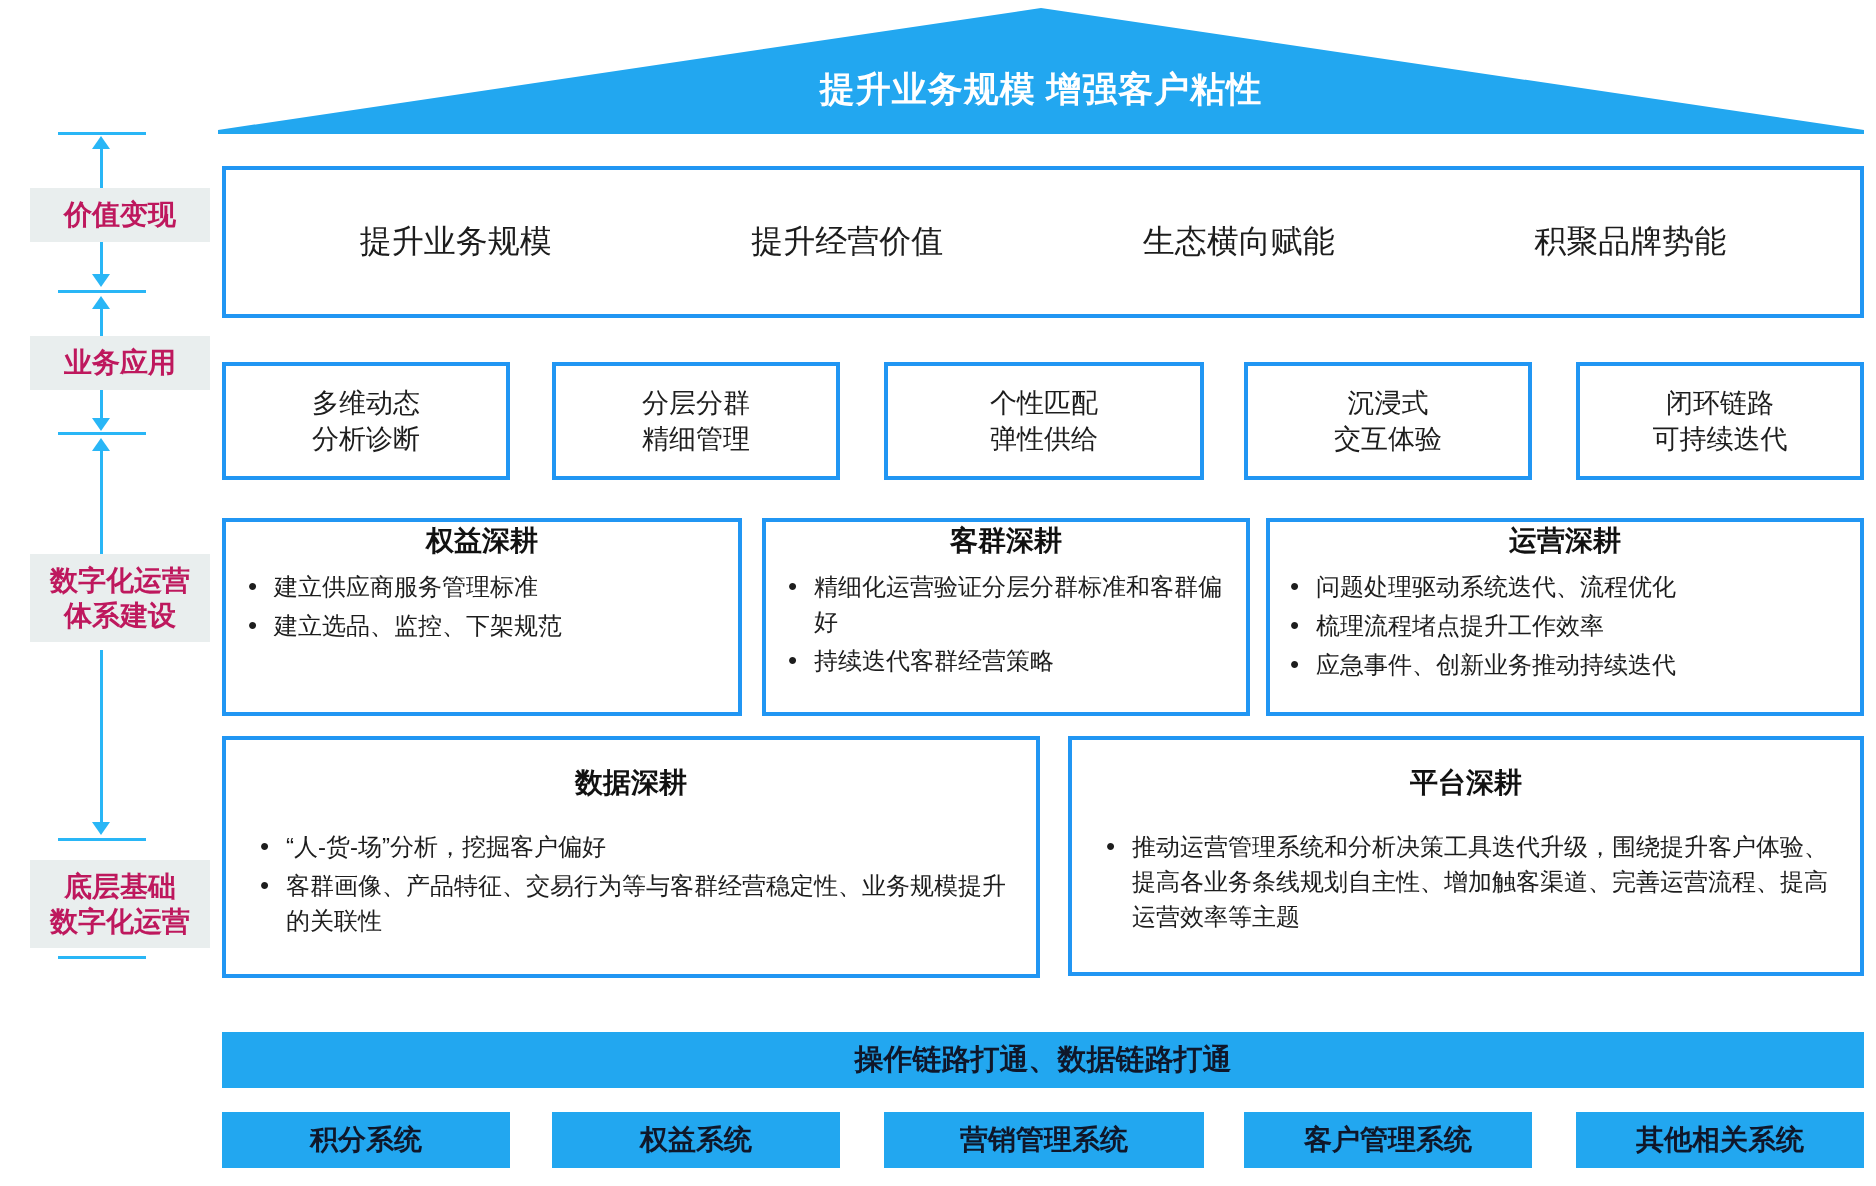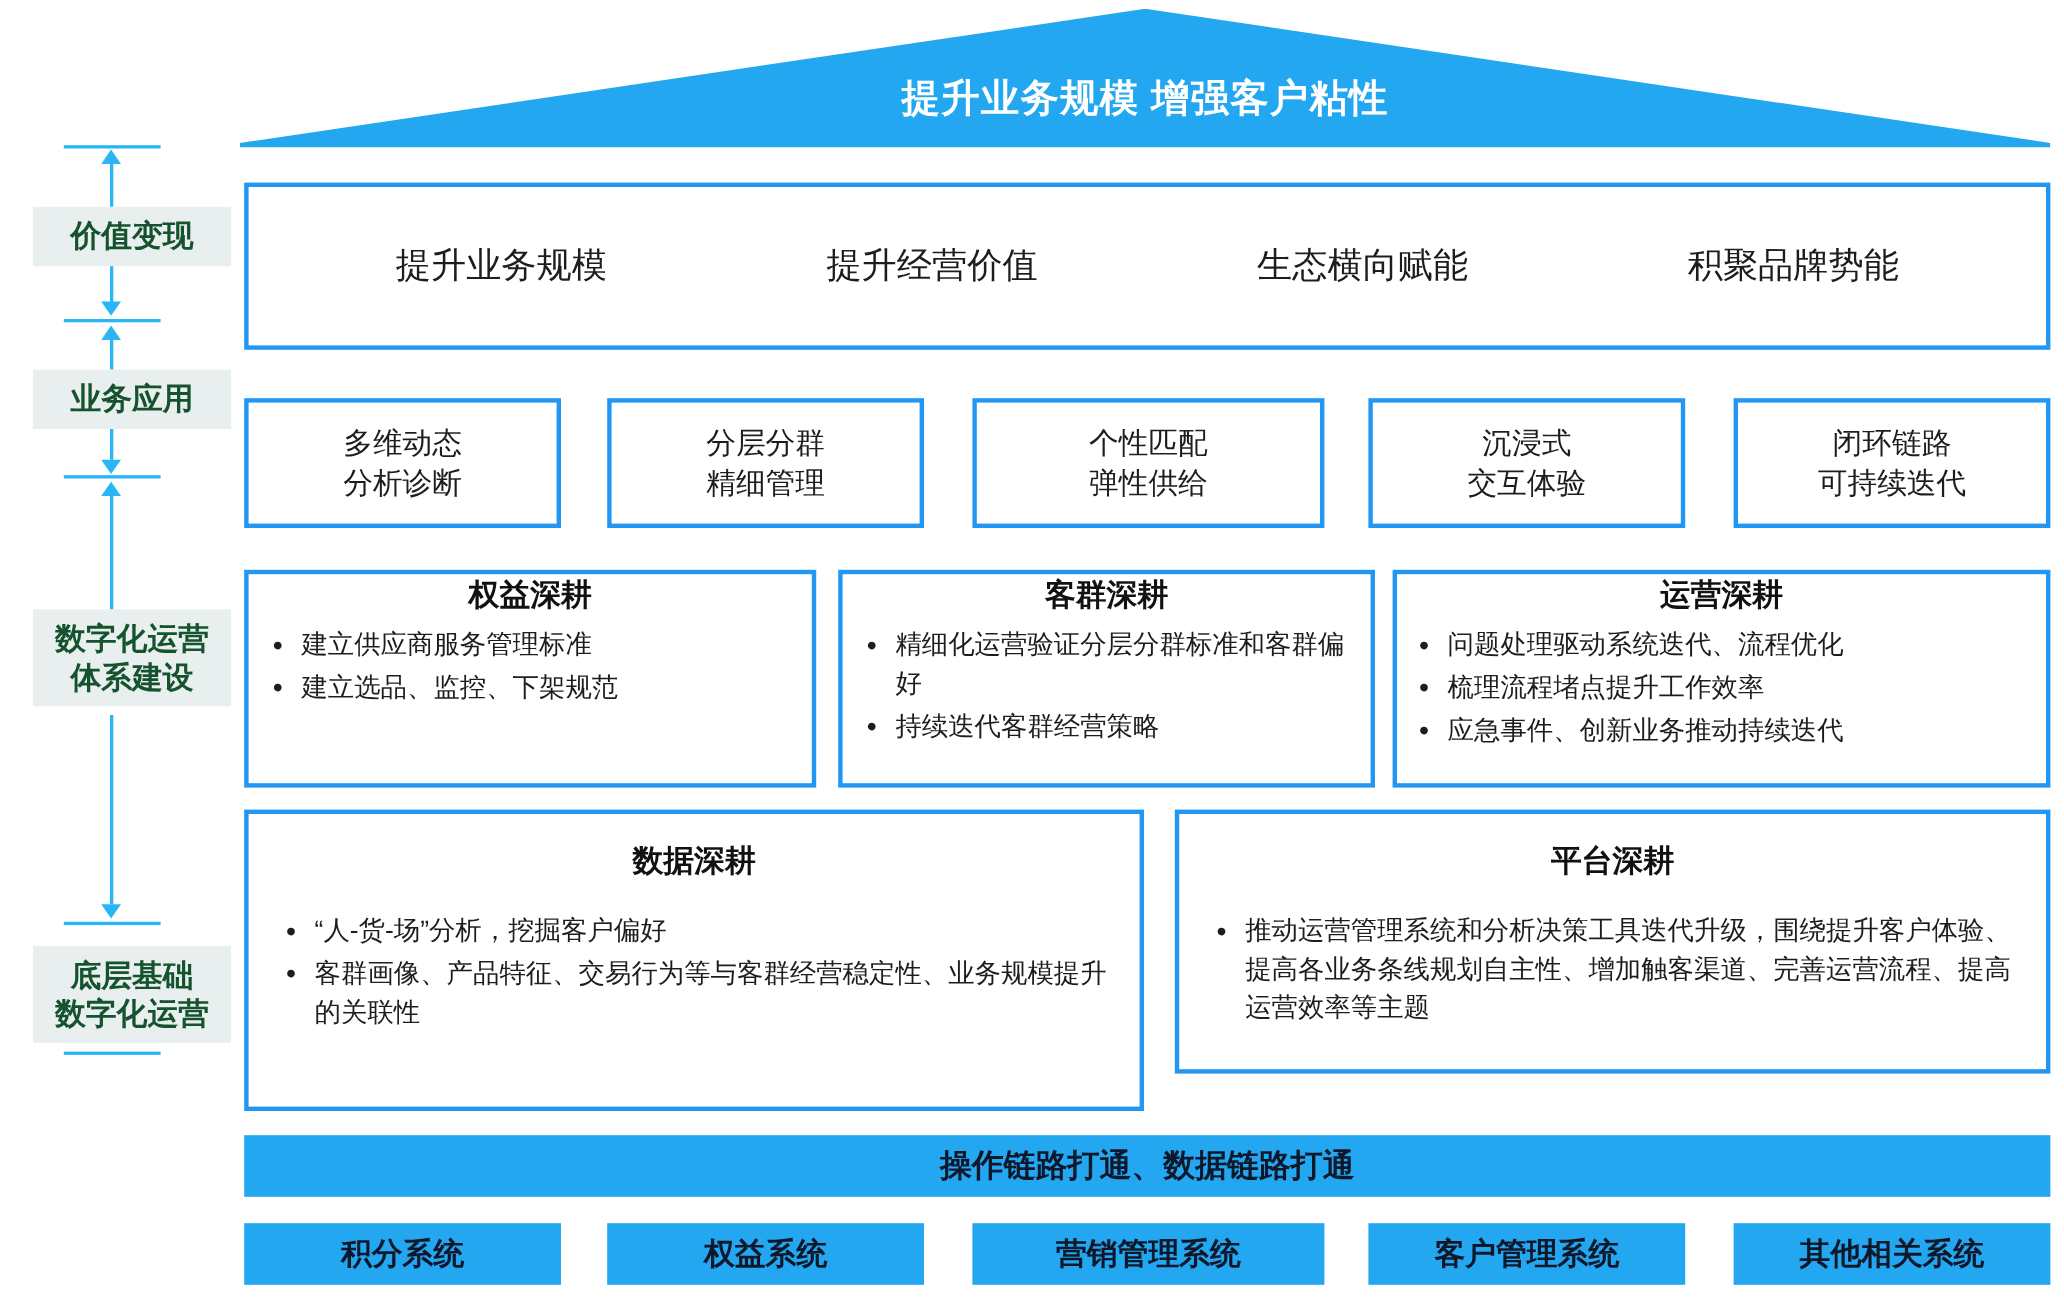--- a/index.html
+++ b/index.html
@@ -31,21 +31,21 @@
     position:absolute;left:40px;width:88px;height:3px;background:#29b6f6;
   }
   .arrow-up,.arrow-dn{
     position:absolute;left:74px;width:0;height:0;
     border-left:9px solid transparent;border-right:9px solid transparent;
   }
   .arrow-up{border-bottom:13px solid #29b6f6;}
   .arrow-dn{border-top:13px solid #29b6f6;}
   .rail-tag{
     position:absolute;left:12px;width:180px;
-    background:#e9eeee;color:#14532d;
+    background:#e9eeee;color:#be185d;
     font-size:28px;font-weight:700;text-align:center;
     line-height:1.28;padding:9px 0;box-sizing:border-box;
   }
 
   
   .box{
     position:absolute;box-sizing:border-box;
     border:4px solid #2196f3;background:#ffffff;
   }
 
@@ -191,21 +191,21 @@
 
   <div class="box" style="left:1266px;top:518px;width:598px;height:198px;">
     <div class="deep-title">运营深耕</div>
     <ul class="bullets" style="padding:0 12px;">
       <li>问题处理驱动系统迭代、流程优化</li>
       <li>梳理流程堵点提升工作效率</li>
       <li>应急事件、创新业务推动持续迭代</li>
     </ul>
   </div>
 
-  <div class="box" style="left:222px;top:736px;width:818px;height:274px;">
+  <div class="box" style="left:222px;top:736px;width:818px;height:242px;">
     <div class="deep-title" style="margin-top:24px;">数据深耕</div>
     <ul class="bullets" style="padding:18px 26px 0;">
       <li>“人-货-场”分析，挖掘客户偏好</li>
       <li>客群画像、产品特征、交易行为等与客群经营稳定性、业务规模提升的关联性</li>
     </ul>
   </div>
 
   <div class="box" style="left:1068px;top:736px;width:796px;height:240px;">
     <div class="deep-title" style="margin-top:24px;">平台深耕</div>
     <ul class="bullets" style="padding:18px 26px 0;">

